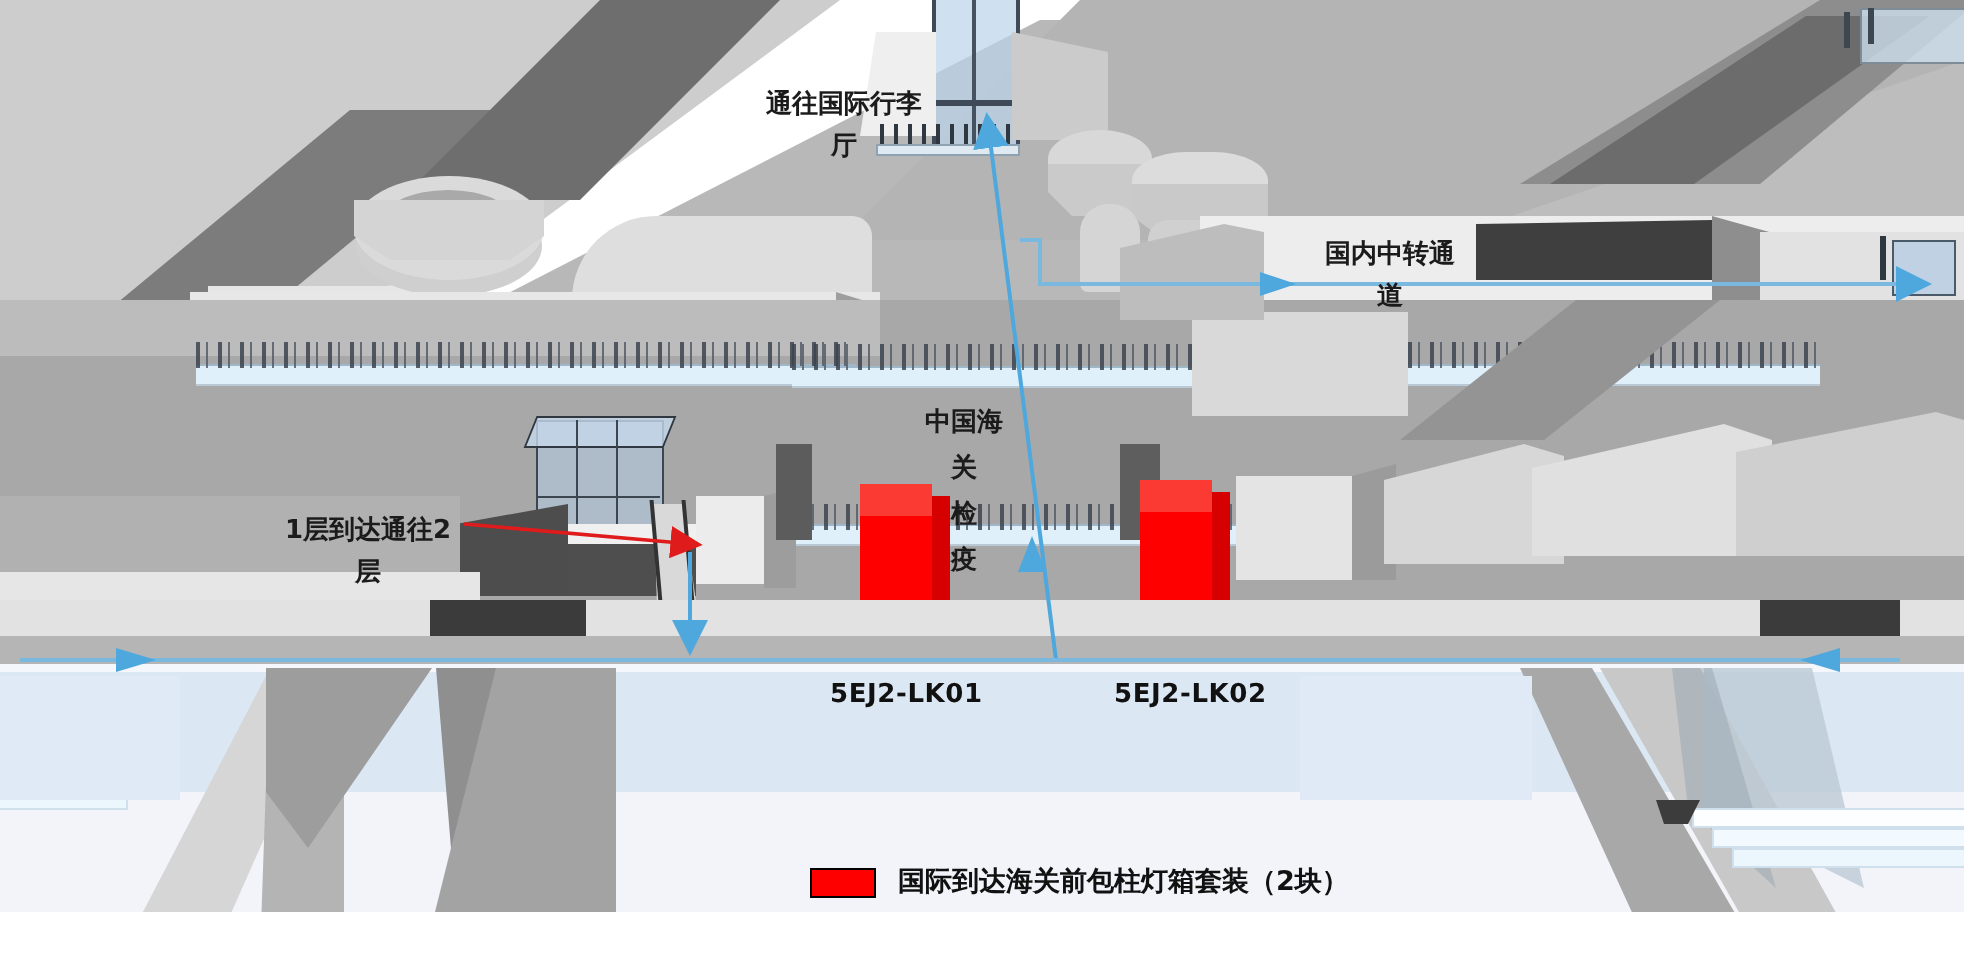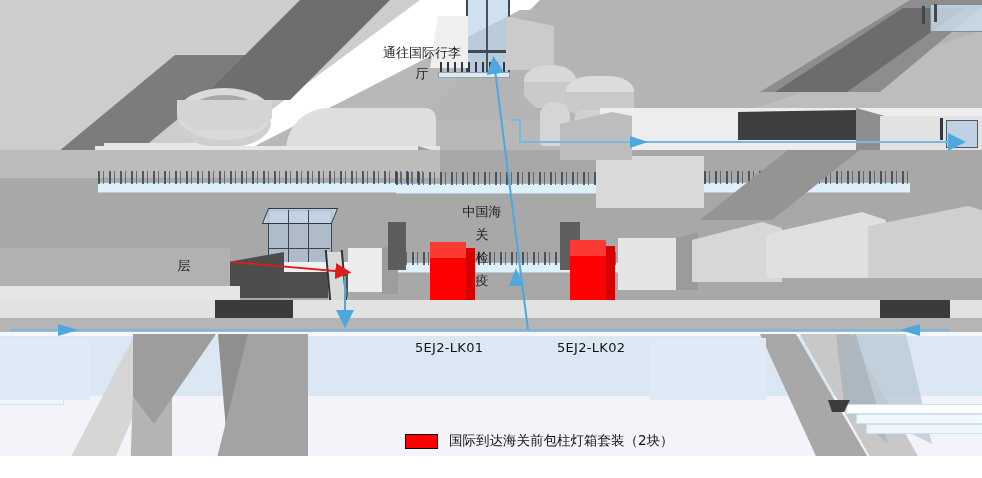--- a/index.html
+++ b/index.html
@@ -1,17 +1,17 @@
 <!DOCTYPE html>
 <html><head>
 <meta charset="utf-8">
 <style>
   html,body{margin:0;padding:0;background:#fff;}
   body{font-family:"DejaVu Sans","Liberation Sans",sans-serif;}
-  #stage{position:relative;width:982px;height:456px;overflow:hidden;background:#a3a3a3;}
+  #stage{position:relative;width:982px;height:456px;overflow:hidden;background:#a3a3a3;font-weight:bold;}
 
   
   .band{position:absolute;}
 
   #sky{left:0;top:0;width:982px;height:478px;background:#ffffff;}
 
   
   #lower-apron{left:0;top:332px;width:982px;height:146px;background:#f4f7fb;}
   #lower-blue{left:0;top:336px;width:982px;height:70px;background:#dbe8f4;}
 
@@ -269,29 +269,34 @@
     <line x1="345" y1="276" x2="345" y2="322" stroke="#4ea8de" stroke-width="2" marker-end="url(#bluehead)"></line>
 
     <line x1="232" y1="262" x2="346" y2="272" stroke="#e01b1b" stroke-width="1.8" marker-end="url(#redhead)"></line>
   </svg>
 
   <div class="anno" style="left:374px;top:42px;width:96px;">
     <div>通往国际行李</div>
     <div>厅</div>
   </div>
 
+  <div class="anno" style="left:652px;top:117px;width:86px;">
+    <div>国内中转通</div>
+    <div>道</div>
+  </div>
 
   <div class="anno-v" style="left:460px;top:200px;width:44px;">
     <div>中国海</div>
     <div>关</div>
     <div>检</div>
     <div>疫</div>
   </div>
 
   <div class="anno" style="left:136px;top:255px;width:96px;">
+    <div>1层到达通往2</div>
     <div>层</div>
   </div>
 
   <div class="lbl-id" style="left:415px;top:340px;">5EJ2-LK01</div>
   <div class="lbl-id" style="left:557px;top:340px;">5EJ2-LK02</div>
 
   <div id="legend">
     <div class="sw" style="background: rgb(254, 0, 0);"></div>
     <div class="txt">国际到达海关前包柱灯箱套装（2块）</div>
   </div>

